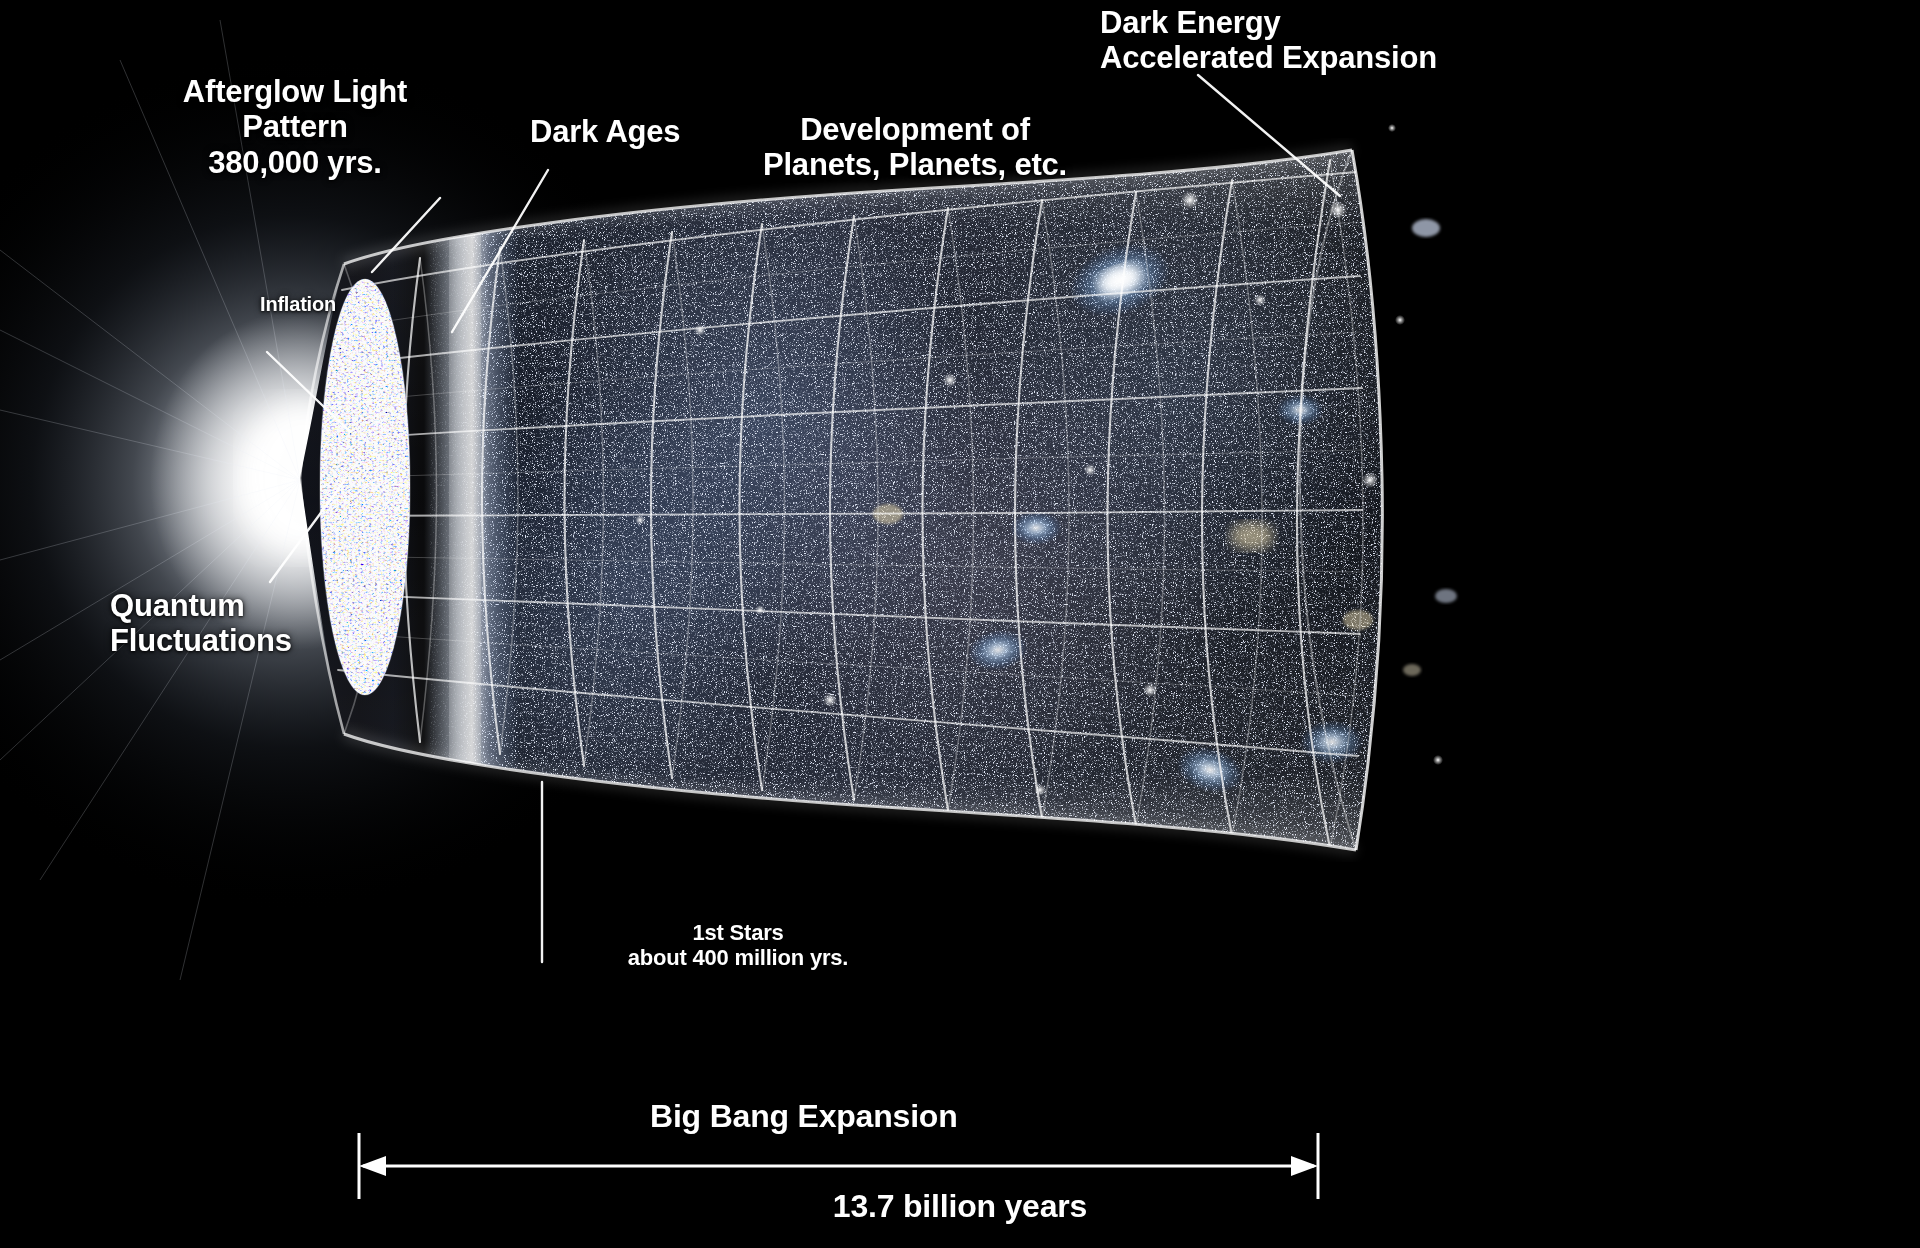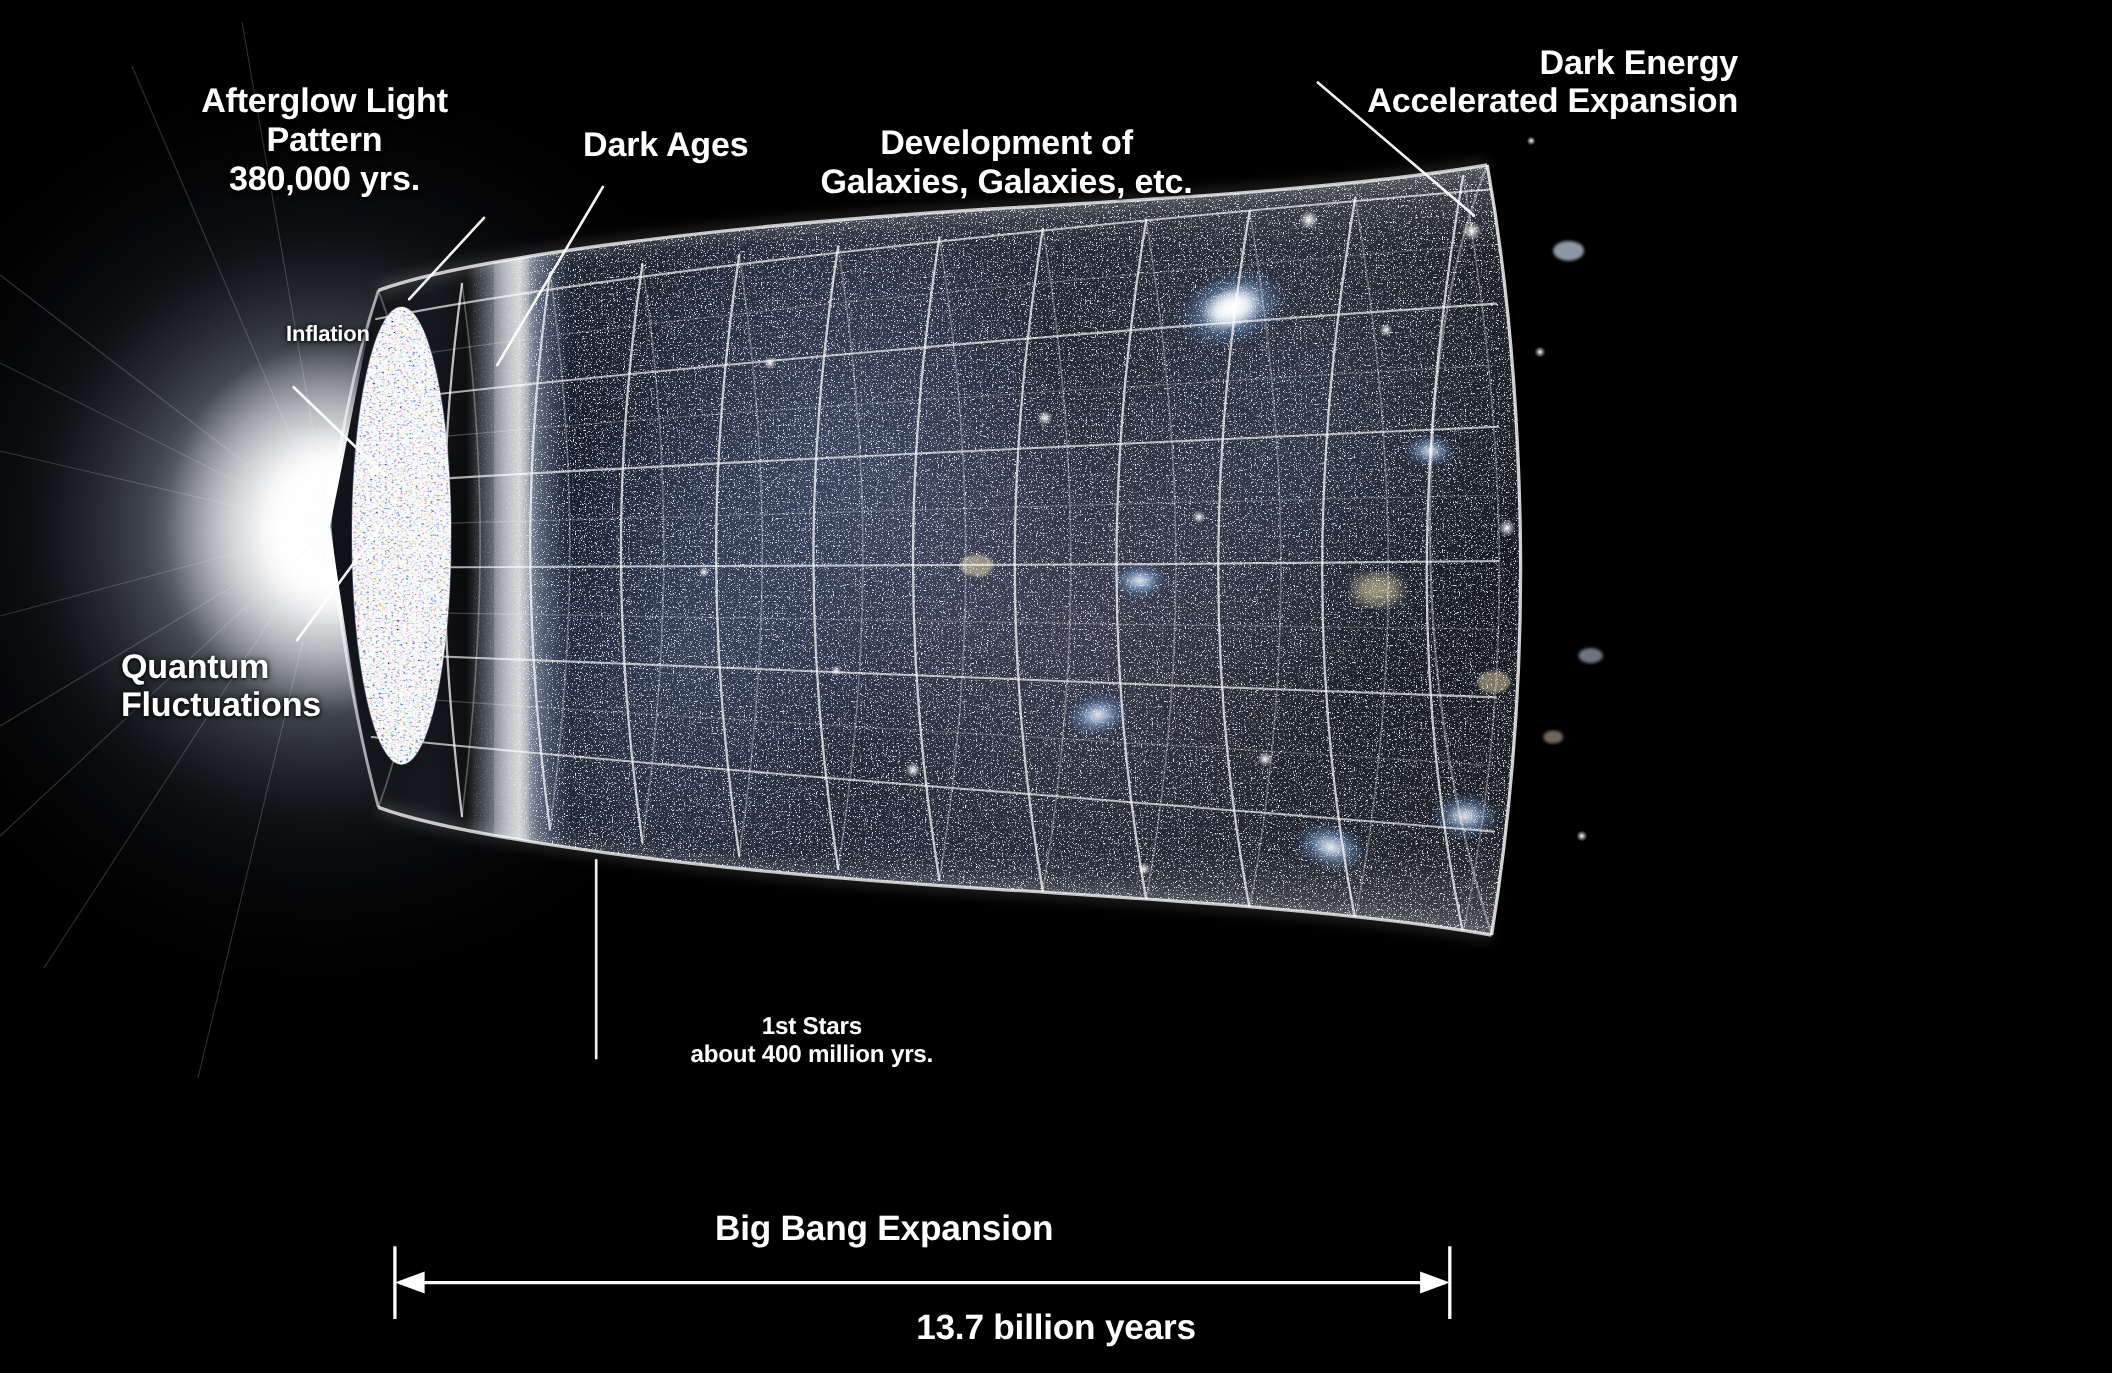--- a/index.html
+++ b/index.html
@@ -20,21 +20,21 @@
     letter-spacing:-0.2px;
     text-shadow:0 1px 3px rgba(0,0,0,.95),0 0 7px rgba(0,0,0,.8);
     white-space:pre-line;
     pointer-events:none;
   }
 
   
   #lbl-afterglow{ left:100px; top:74px; width:390px; font-size:31px; text-align:center; }
   #lbl-darkages { left:530px; top:114px; width:220px; font-size:31px; text-align:left; }
   #lbl-developm { left:700px; top:112px; width:430px; font-size:31px; text-align:center; }
-  #lbl-darkenrg { left:1100px; top:5px;  width:480px; font-size:31px; text-align:right;margin-top:34px; }
+  #lbl-darkenrg { left:1100px; top:5px;  width:480px; font-size:31px; text-align:left; }
   #lbl-inflation{ left:116px; top:293px; width:220px; font-size:20px; text-align:right; }
   #lbl-quantum  { left:110px; top:588px; width:260px; font-size:31px; text-align:left; }
   #lbl-firststr { left:508px; top:920px; width:460px; font-size:22px; text-align:center; }
   #lbl-bigbang  { left:650px; top:1098px;width:620px; font-size:32px; text-align:left; }
   #lbl-years    { left:650px; top:1188px;width:620px; font-size:32px; text-align:center; }
 </style>
 </head>
 <body>
 
 <div id="stage">
@@ -342,21 +342,21 @@
     </g>
   </svg>
 
   <div class="lbl" id="lbl-afterglow">Afterglow Light
 Pattern
 380,000 yrs.</div>
 
   <div class="lbl" id="lbl-darkages">Dark Ages</div>
 
   <div class="lbl" id="lbl-developm">Development of
-Galaxies, Galaxies, etc.</div>
+Planets, Planets, etc.</div>
 
   <div class="lbl" id="lbl-darkenrg">Dark Energy
 Accelerated Expansion</div>
 
   <div class="lbl" id="lbl-inflation">Inflation</div>
 
   <div class="lbl" id="lbl-quantum">Quantum
 Fluctuations</div>
 
   <div class="lbl" id="lbl-firststr">1st Stars

